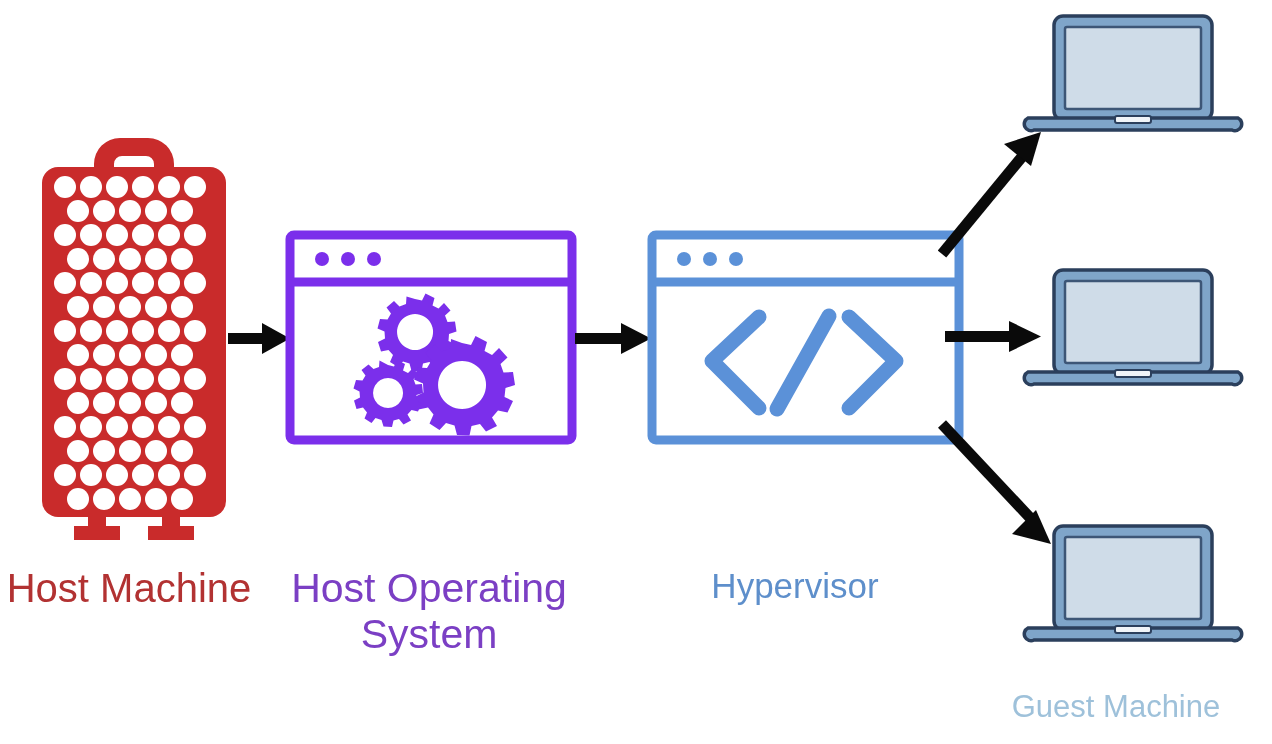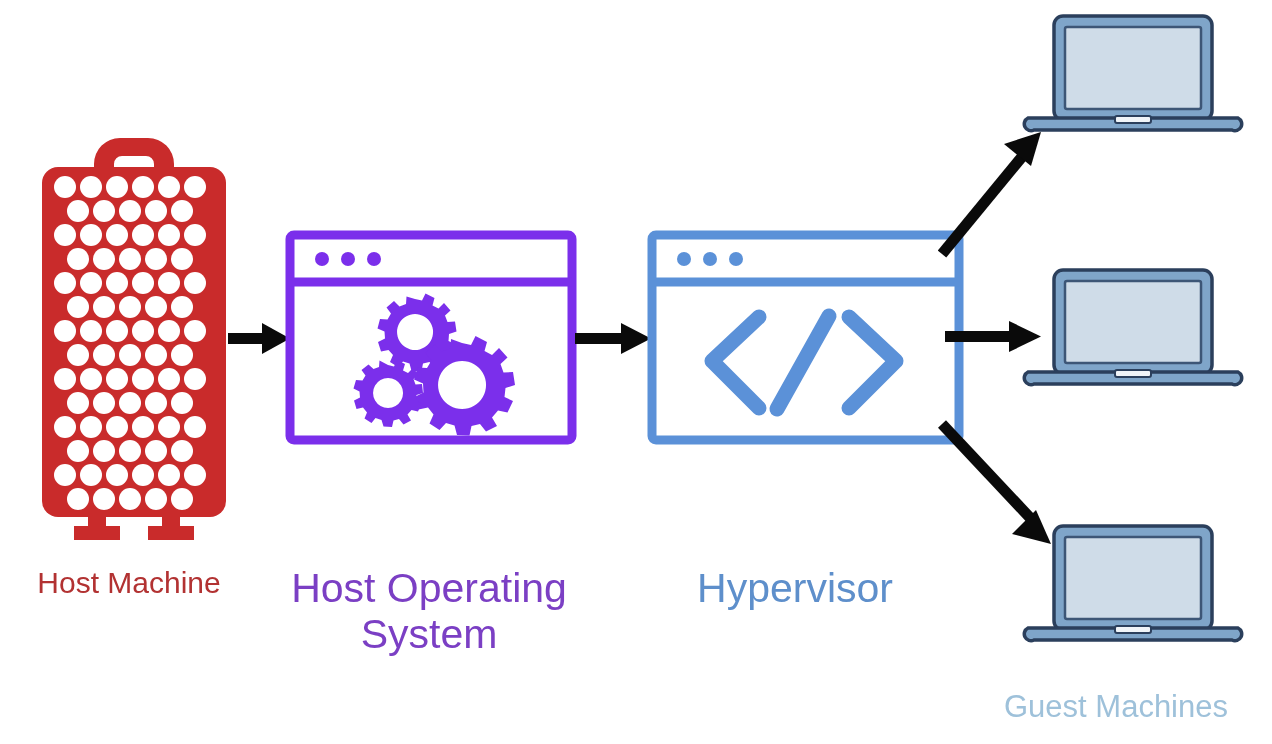--- a/index.html
+++ b/index.html
@@ -23,29 +23,29 @@
   .label {
     position: absolute;
     text-align: center;
     font-family: "Liberation Sans", sans-serif;
     font-weight: 400;
     line-height: 1.12;
     white-space: pre-line;
   }
   #label-host-machine {
     left: 0px; top: 566px; width: 258px;
-    font-size: 30px; color: #B23232;
+    font-size: 40px; color: #B23232;
   }
   #label-host-os {
     left: 289px; top: 566px; width: 280px;
     font-size: 41px; color: #7B3FC4;
   }
   #label-hypervisor {
     left: 651px; top: 566px; width: 288px;
-    font-size: 41px; color: #5E8FCB;
+    font-size: 35px; color: #5E8FCB;
   }
   #label-guest-machines {
     left: 960px; top: 690px; width: 312px;
     font-size: 31px; color: #9EC1DA;
   }
 
   
   #host-machine-icon { left: 36px; top: 112px; width: 196px; height: 428px; }
 
   
@@ -276,15 +276,15 @@
 
   <svg class="abs" id="guest-machine-3" viewBox="0 0 222 124">
     <g>
       <rect x="32" y="4" width="158" height="104" rx="9" ry="9" fill="#7FA5C9" stroke="#2B3F5C" stroke-width="3.5"></rect>
       <rect x="43" y="15" width="136" height="82" rx="2" ry="2" fill="#CFDCE8" stroke="#3D5676" stroke-width="2.5"></rect>
       <path d="M6 106 h210 a6 6 0 0 1 -6 12 H12 a6 6 0 0 1 -6 -12 z" fill="#7FA5C9" stroke="#2B3F5C" stroke-width="3.5"></path>
       <rect x="93" y="104" width="36" height="7" rx="2" ry="2" fill="#F0F4F8" stroke="#2B3F5C" stroke-width="2"></rect>
     </g>
   </svg>
 
-  <div class="label" id="label-guest-machines">Guest Machines</div>
+  <div class="label" id="label-guest-machines">Guest Machine</div>
 
 </div>
 
 </body></html>

